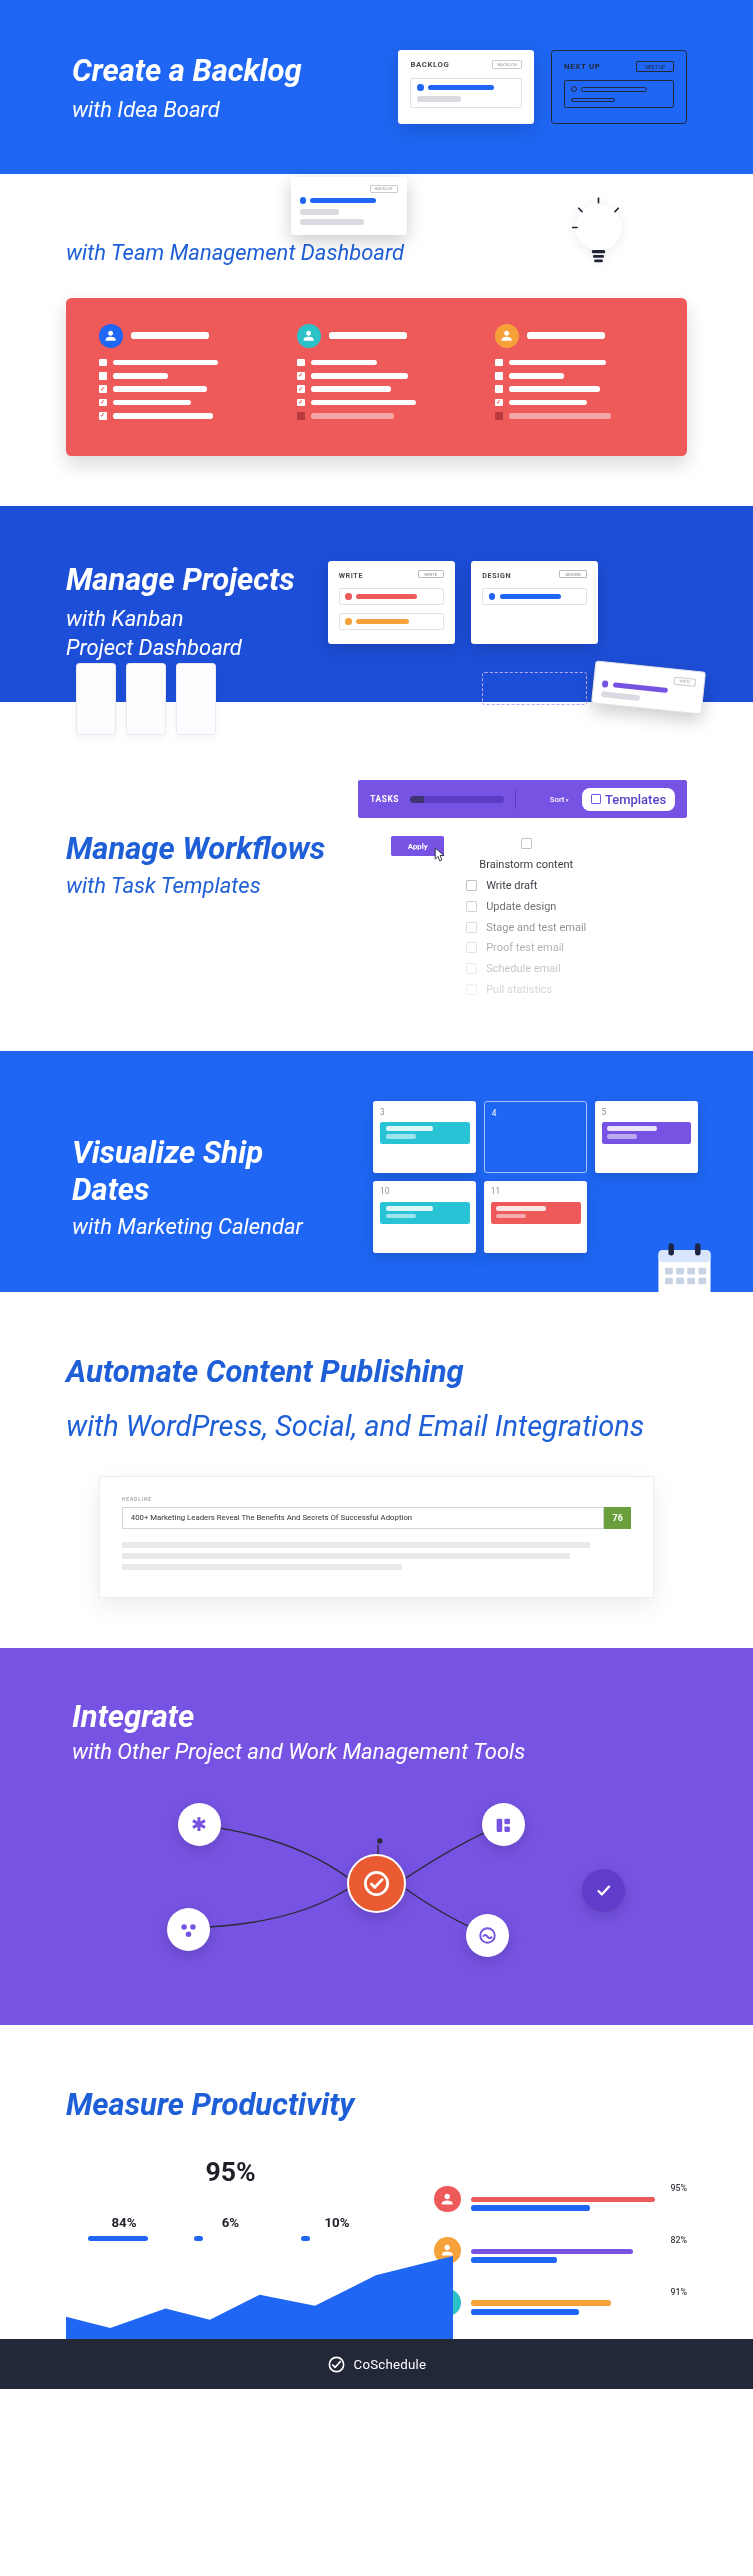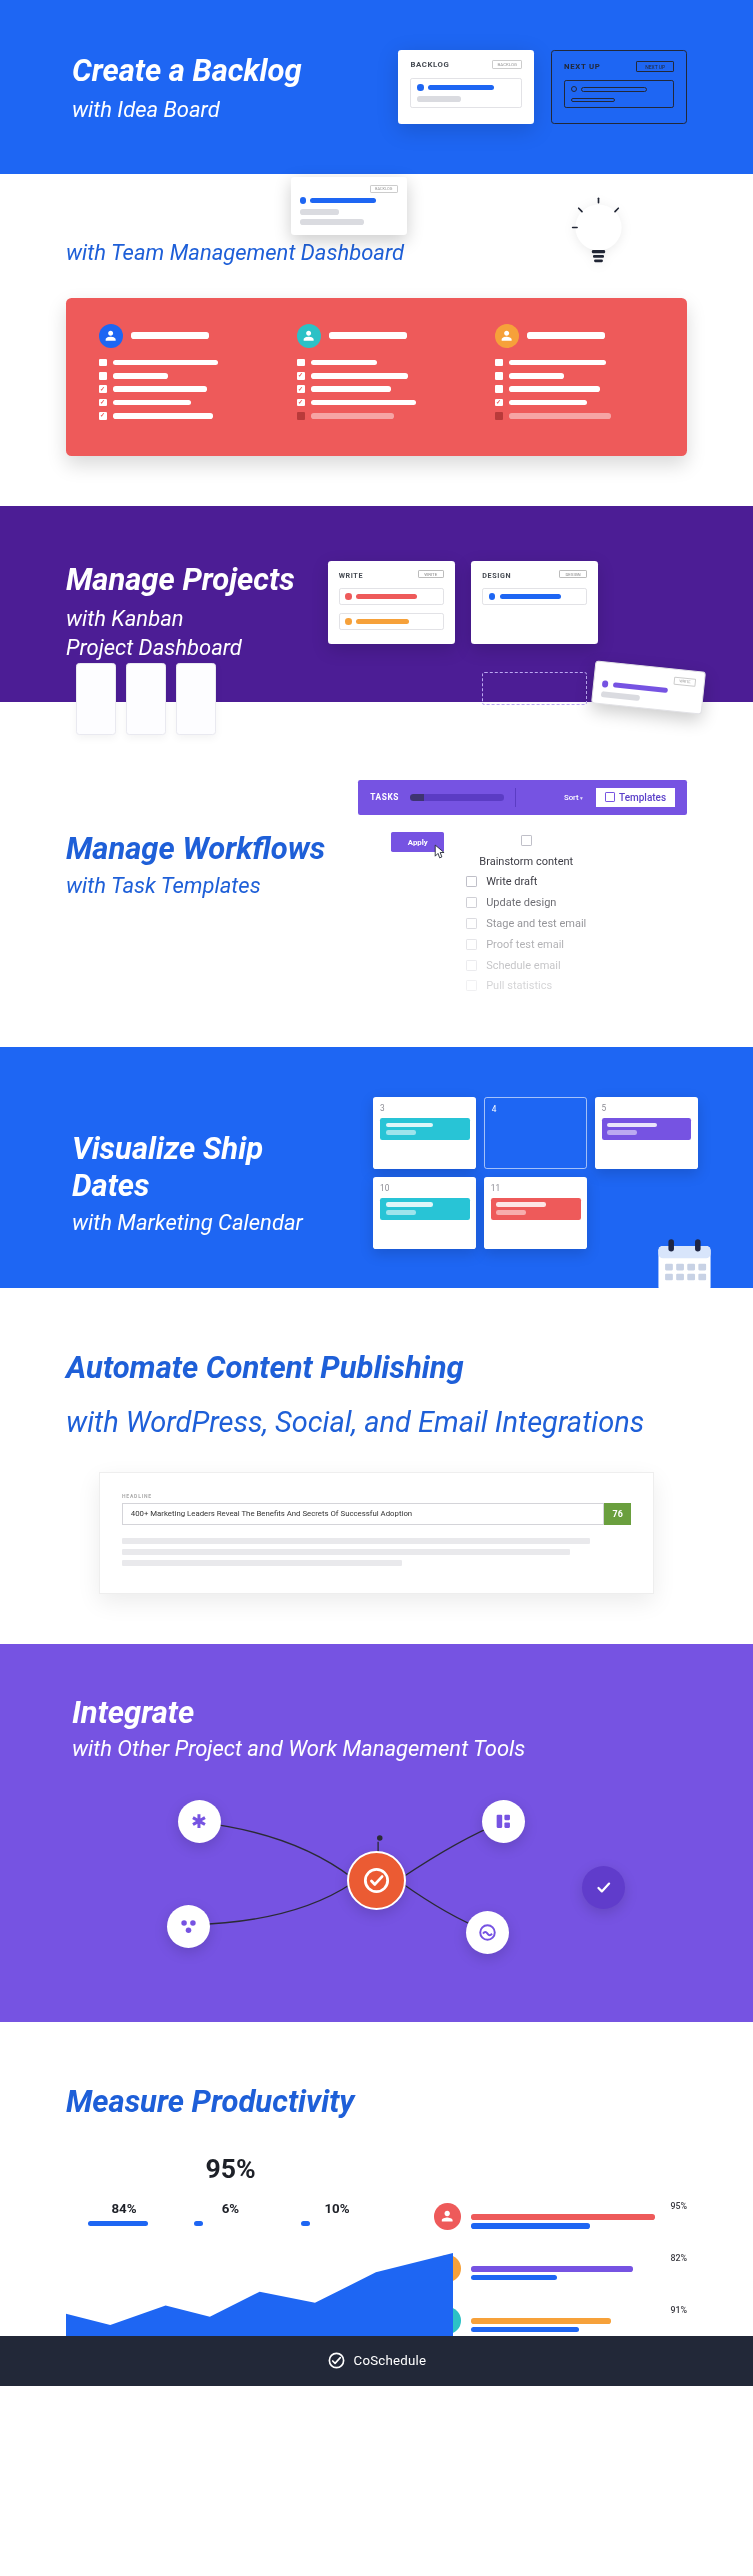--- a/index.html
+++ b/index.html
@@ -36,21 +36,21 @@
   .avatar { width:24px; height:24px; border-radius:50%; display:flex; align-items:center; justify-content:center; }
   .task-row { display:flex; align-items:center; gap:6.6px; margin:5.5px 0; }
   .chk { width:7.8px; height:7.8px; flex-shrink:0; }
   .chk-open { background:#fff; border-radius:1.1px; }
   .chk-done { background:#fff; border-radius:1.1px; position:relative; }
   .chk-done::after{ content:"✓"; position:absolute; color:#ee5a5a; font-size:6px; font-weight:700; top:-0.6px; left:1.1px; }
   .chk-done-red { width:7.8px; height:7.8px; border-radius:1.1px; background:#b93a3a; }
   .wpill { height:5.5px; border-radius:2.8px; background:#fff; }
 
   
-  .sec3 { background:#4c1d95; padding:55px 66px 39px; display:flex; gap:33px; position:relative; align-items:flex-start; }
+  .sec3 { background:#1d4ed8; padding:55px 66px 39px; display:flex; gap:33px; position:relative; align-items:flex-start; }
   .sec3 .heading { color:#fff; font-size:31px; }
   .sec3 .sub { color:#fff; font-size:22px; margin-top:5.5px; line-height:1.35; }
   .kanban-cards { flex:1; display:flex; gap:16.6px; position:relative; }
   .k-card { background:#fff; border-radius:3.3px; padding:8.9px 11px 13.3px; width:127px; box-shadow:0 5.5px 16.6px rgba(0,0,0,.15); }
   .k-label { font-size:7.2px; font-weight:700; letter-spacing:0.6px; color:#454a52; }
   .k-tag { float:right; font-size:4.4px; border:0.6px solid #bbb; color:#888; padding:0.6px 5.5px; border-radius:1.1px; }
   .k-item { border:0.6px solid #e2e2e6; border-radius:2.2px; padding:4.4px 5.5px; margin-top:7.8px; display:flex; align-items:center; gap:4.4px; }
   .dot { width:6.6px; height:6.6px; border-radius:50%; }
   .k-floating { position:absolute; right:-16.6px; top:105px; transform:rotate(6deg); background:#fff; border:0.6px solid #e2e2e6; border-radius:3.3px; padding:6.6px 7.8px; width:111px; box-shadow:0 6.6px 16.6px rgba(0,0,0,.2); }
   .k-ghost { position:absolute; right:100px; top:111px; width:105px; height:33px; border:0.8px dashed #bba8f2; border-radius:2.8px; }
@@ -62,21 +62,21 @@
   .sec4 .textcol { padding-top:50px; }
   .sec4 .heading { font-size:31px; }
   .sec4 .sub { font-size:22px; margin-top:5.5px; }
   .wf-panel { flex:1; }
   .wf-toolbar { background:#7653e2; border-radius:2.2px; padding:7.8px 12px; display:flex; align-items:center; gap:11px; color:#fff; }
   .wf-toolbar .lbl { font-size:8.3px; font-weight:700; letter-spacing:0.6px; }
   .wf-progress { flex:1; max-width:94px; height:6.6px; border-radius:3.3px; background:#5b3cc4; position:relative; overflow:hidden; }
   .wf-progress::after { content:""; position:absolute; left:0; top:0; bottom:0; width:15%; background:#3e3472; border-radius:3.3px 0 0 3.3px; }
   .wf-sort { font-size:7.8px; font-weight:500; margin-left:auto; padding-right:2.2px; }
   .wf-sort::after { content:" ▾"; font-size:5.5px; opacity:.8; }
-  .wf-templates { background:#fff; color:#5a3fc9; font-size:10px; font-weight:500; padding:3.9px 8.9px; border-radius:0; display:flex; align-items:center; gap:4.4px; }
+  .wf-templates { background:#fff; color:#5a3fc9; font-size:13px; font-weight:500; padding:3.9px 8.9px; border-radius:8px; display:flex; align-items:center; gap:4.4px; }
   .wf-templates::before { content:""; width:7.8px; height:7.8px; border:0.8px solid #7653e2; border-radius:1.1px; position:relative; }
   .wf-body { display:flex; gap:22px; margin-top:20px; padding-left:33px; }
   .apply-btn { background:#7653e2; color:#fff; font-size:7.8px; font-weight:700; padding:5.5px 16.6px; border-radius:1.7px; position:relative; }
   .cursor { position:absolute; right:-3.3px; bottom:-7.8px; }
   .wf-tasks { display:flex; flex-direction:column; gap:7.8px; }
   .wf-task { display:flex; align-items:center; gap:8.9px; font-size:11px; color:#3d3d45; }
   .wf-check { width:11px; height:11px; border:0.8px solid #bfbfc8; border-radius:1.1px; flex-shrink:0; }
 
   
   .sec5 { background:#1e66f3; padding:50px 55px 39px 72px; display:flex; gap:28px; align-items:flex-start; color:#fff; position:relative; }
@@ -119,24 +119,24 @@
   .int-app   { width:43px; height:43px; left:354px; top:0; }
   .int-wave  { width:43px; height:43px; left:338px; top:111px; }
   .int-check { width:43px; height:43px; left:454px; top:66px; background:#603ccb; }
   .int-line { stroke:#2b2b35; stroke-width:2.4; fill:none; }
   .int-line-dot { fill:#2b2b35; }
 
   
   .sec8 { padding:61px 66px 0; }
   .sec8 .heading { font-size:31px; }
   .sec8 .sub { font-size:22px; margin-top:5.5px; }
-  .prod-body { display:flex; gap:39px; margin-top:33px; align-items:flex-end; }
+  .prod-body { display:flex; gap:39px; margin-top:33px; align-items:center; }
   .prod-chart { flex:1.3; position:relative; height:183px; }
   .prod-big { font-size:26.6px; font-weight:700; color:#1e2128; text-align:center; }
-  .cols { display:flex; justify-content:space-between; margin-top:17px; padding:0 22px 5.5px; }
+  .cols { display:flex; justify-content:space-between; margin-top:28px; padding:0 22px 5.5px; }
   .col { width:72px; }
   .col .n { font-size:13.3px; font-weight:700; color:#1e2128; text-align:center; }
   .col .bar { height:5px; border-radius:2.8px; background:#1e66f3; margin-top:5.5px; }
   .mtn { position:absolute; left:0; right:0; bottom:0; height:83px; }
   .prod-people { flex:1; display:flex; flex-direction:column; gap:21px; padding-top:5.5px; }
   .person { display:flex; align-items:center; gap:10px; }
   .p-av { width:26.6px; height:26.6px; border-radius:50%; flex-shrink:0; display:flex; align-items:center; justify-content:center; }
   .p-bars { flex:1; }
   .p-bars .b { height:5.5px; border-radius:2.8px; margin:3.3px 0; }
 

